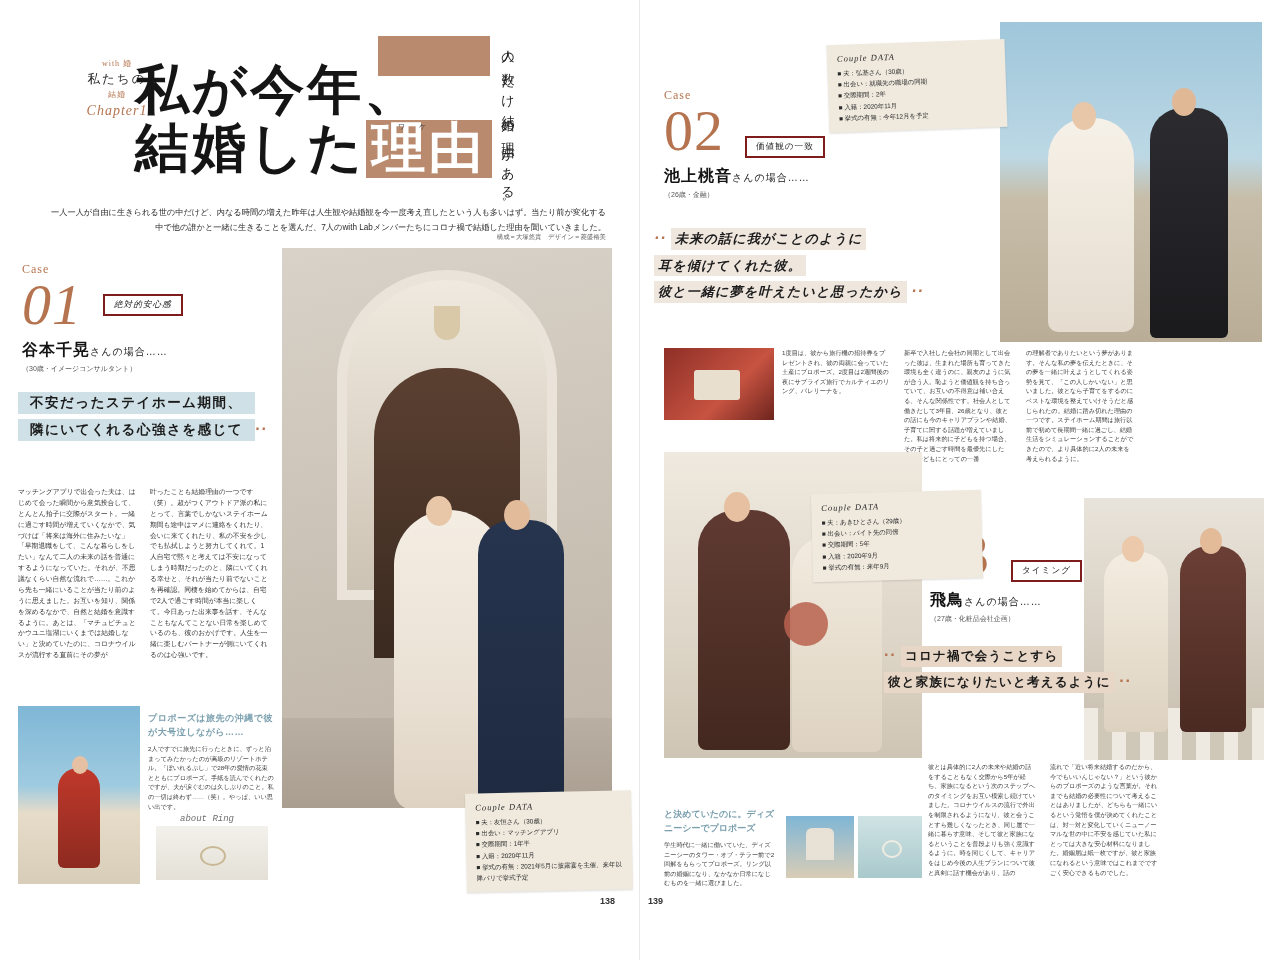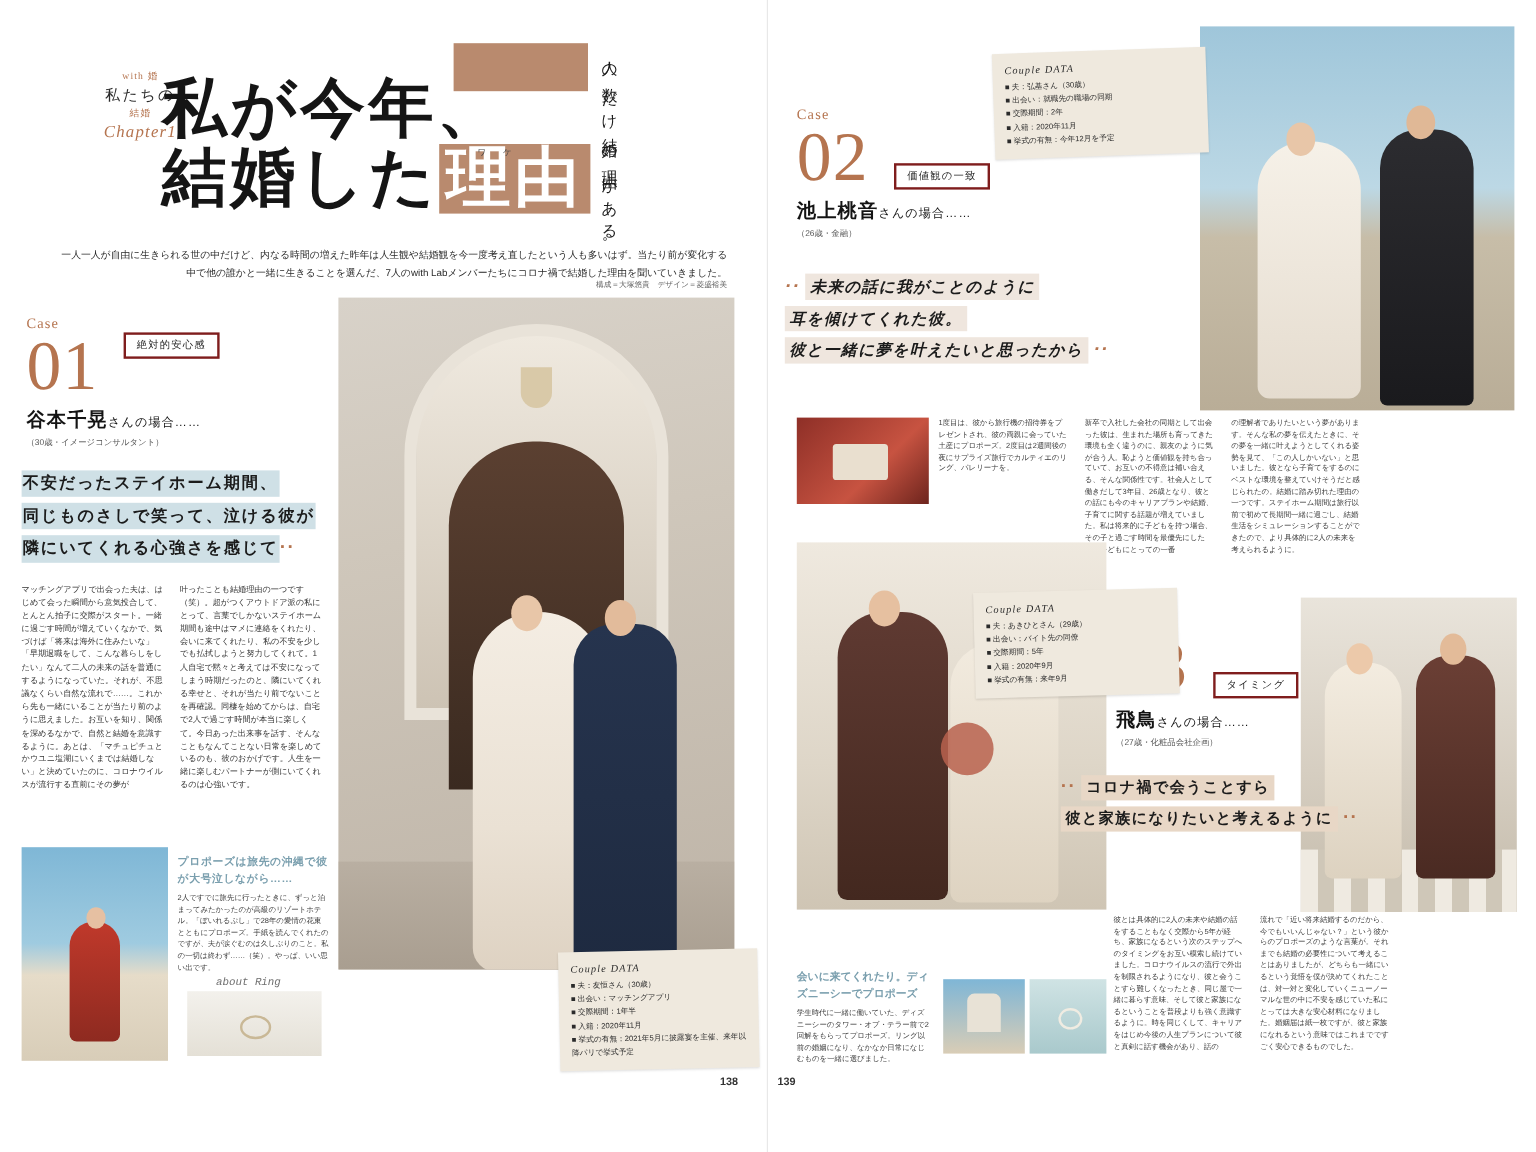--- a/index.html
+++ b/index.html
@@ -60,29 +60,29 @@
 
   
   .case-label { font-family:"Liberation Serif", serif; font-size:12px; color:#b5744f; letter-spacing:1px; }
   .case-num   { font-family:"Liberation Serif", serif; font-size:58px; color:#b5744f; line-height:0.95; letter-spacing:1px;}
   .case-tag   { display:inline-block; border:2px solid #7f1d1d; font-size:8.6px; padding:3px 9px; color:#222; letter-spacing:1px;margin-left:11px; }
   .case-name  { font-size:16px; font-weight:bold; letter-spacing:1px; color:#141414;}
   .case-name span.suffix { font-size:10px; font-weight:normal; }
   .case-sub   { font-size:7px; color:#555; margin-top:3px;}
 
   .case01 { position:absolute; left:22px; top:262px; width:250px; }
-  .case01 .row { display:flex; align-items:flex-start; gap:10px; }
+  .case01 .row { display:flex; align-items:center; gap:10px;font-style:italic; }
 
   
   .quote-left { position:absolute; left:18px; top:392px; width:250px; }
   .quote-left .ln {
     display:inline-block;
     background:#cfe0e6; color:#1b1b1b;
     font-size:13.5px; font-weight:bold; letter-spacing:1.5px;
-    padding:2px 1px; margin-bottom:5px; line-height:1.35;
+    padding:2px 12px; margin-bottom:5px; line-height:1.35;
   }
   .dots { color:#b5744f; font-weight:bold; letter-spacing:1px; }
 
   .bodycols {
     position:absolute; left:18px; top:487px; width:252px;
     display:flex; gap:12px;
   }
   .bodycols .col { width:120px; }
 
   
@@ -324,21 +324,20 @@
       <div class="case-tag">絶対的安心感</div>
     </div>
     <div class="case-name" style="margin-top:8px;">
       <span>谷本千晃</span><span class="suffix">さんの場合……</span>
     </div>
     <div class="case-sub">（30歳・イメージコンサルタント）</div>
   </div>
 
   <div class="quote-left">
     <div><span class="ln">不安だったステイホーム期間、</span></div>
-    <div><span class="ln">同じものさしで笑って、泣ける彼が</span></div>
     <div><span class="ln">隣にいてくれる心強さを感じて</span><span class="dots">··</span></div>
   </div>
 
   <div class="bodycols">
     <div class="col tiny">マッチングアプリで出会った夫は、はじめて会った瞬間から意気投合して、とんとん拍子に交際がスタート。一緒に過ごす時間が増えていくなかで、気づけば「将来は海外に住みたいな」「早期退職をして、こんな暮らしをしたい」なんて二人の未来の話を普通にするようになっていた。それが、不思議なくらい自然な流れで……。これから先も一緒にいることが当たり前のように思えました。お互いを知り、関係を深めるなかで、自然と結婚を意識するように。あとは、「マチュピチュとかウユニ塩湖にいくまでは結婚しない」と決めていたのに、コロナウイルスが流行する直前にその夢が</div>
     <div class="col tiny">叶ったことも結婚理由の一つです（笑）。超がつくアウトドア派の私にとって、言葉でしかないステイホーム期間も途中はマメに連絡をくれたり、会いに来てくれたり、私の不安を少しでも払拭しようと努力してくれて。1人自宅で黙々と考えては不安になってしまう時期だったのと、隣にいてくれる幸せと、それが当たり前でないことを再確認。同棲を始めてからは、自宅で2人で過ごす時間が本当に楽しくて。今日あった出来事を話す、そんなこともなんてことない日常を楽しめているのも、彼のおかげです。人生を一緒に楽しむパートナーが側にいてくれるのは心強いです。</div>
   </div>
 
   <div class="photo-main">
     <div class="arch"></div>
@@ -469,21 +468,21 @@
     <div><span class="dots">··</span> <span class="ln">コロナ禍で会うことすら</span></div>
     <div><span class="ln">彼と家族になりたいと考えるように</span> <span class="dots">··</span></div>
   </div>
 
   <div class="cols-03">
     <div class="col vsmall">彼とは具体的に2人の未来や結婚の話をすることもなく交際から5年が経ち、家族になるという次のステップへのタイミングをお互い模索し続けていました。コロナウイルスの流行で外出を制限されるようになり、彼と会うことすら難しくなったとき、同じ屋で一緒に暮らす意味、そして彼と家族になるということを普段よりも強く意識するように。時を同じくして、キャリアをはじめ今後の人生プランについて彼と真剣に話す機会があり、話の</div>
     <div class="col vsmall">流れで「近い将来結婚するのだから、今でもいいんじゃない？」という彼からのプロポーズのような言葉が。それまでも結婚の必要性について考えることはありましたが、どちらも一緒にいるという覚悟を僕が決めてくれたことは、対一対と変化していくニューノーマルな世の中に不安を感じていた私にとっては大きな安心材料になりました。婚姻届は紙一枚ですが、彼と家族になれるという意味ではこれまでですごく安心できるものでした。</div>
   </div>
 
   <div class="cap-disney">
-    <div class="t">会いに来てくれたり。ディズニーシーでプロポーズ</div>
+    <div class="t">と決めていたのに。ディズニーシーでプロポーズ</div>
     <div class="b vsmall">学生時代に一緒に働いていた、ディズニーシーのタワー・オブ・テラー前で2回解をもらってプロポーズ。リング以前の婚姻になり、なかなか日常になじむものを一緒に選びました。</div>
   </div>
 
   <div class="photo-disney">
     <div class="castle"></div>
   </div>
   <div class="photo-ring2">
     <div class="r"></div>
   </div>
 

